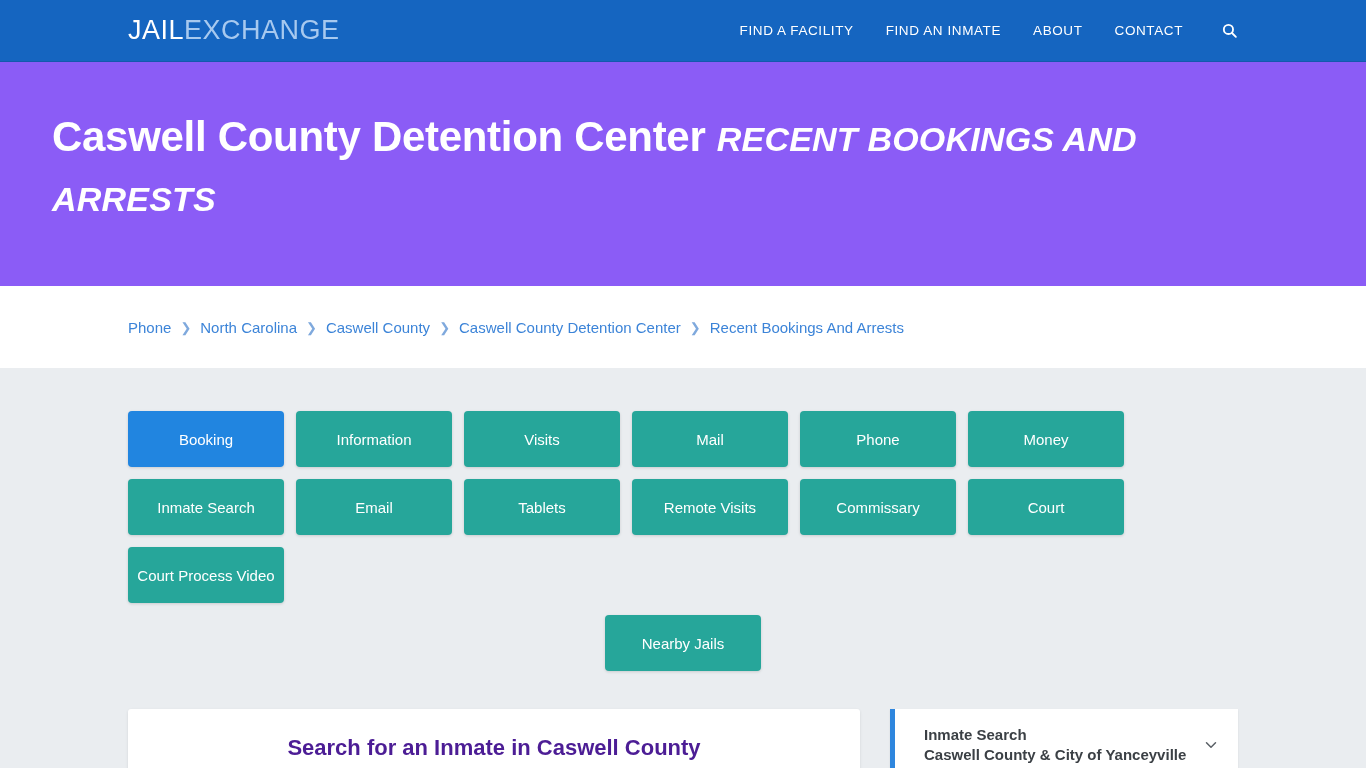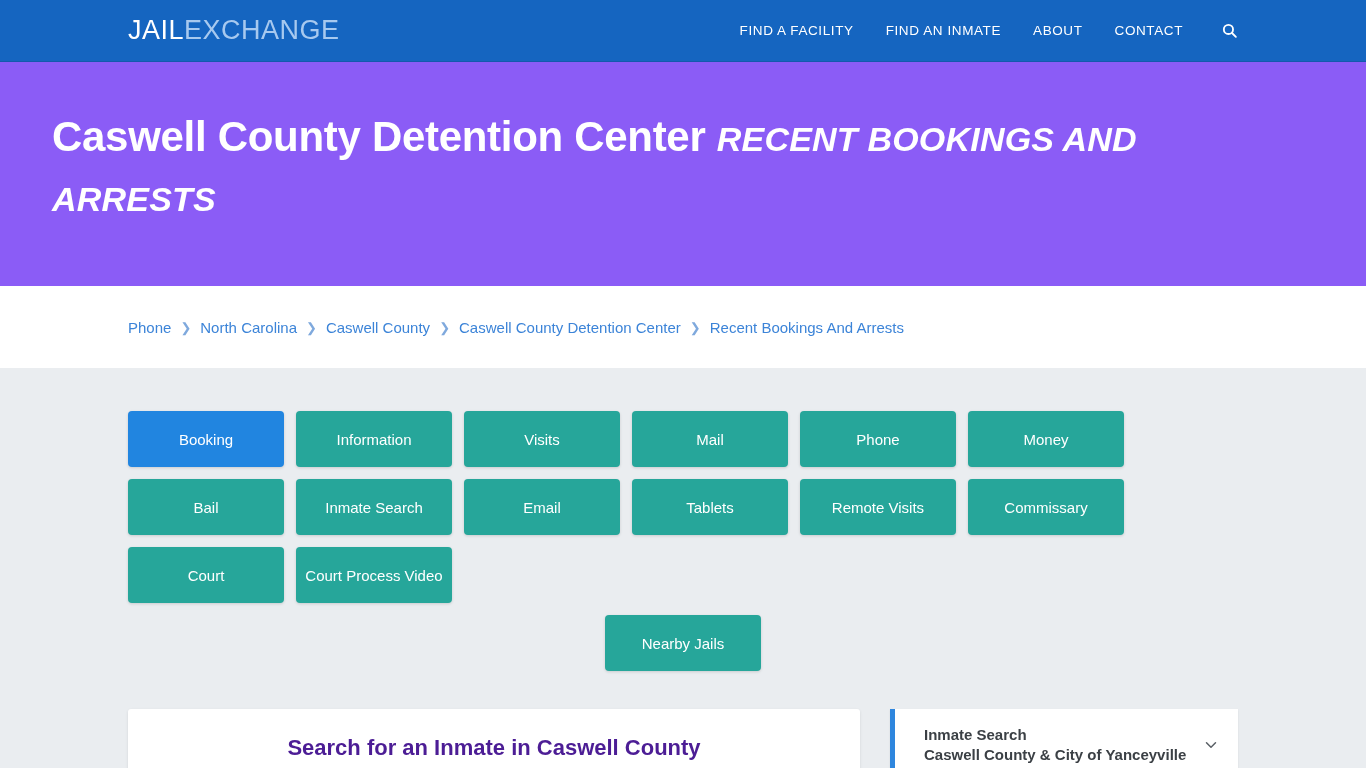--- a/index.html
+++ b/index.html
@@ -257,21 +257,20 @@
 
 <main class="page-body">
 
   <div class="btn-grid">
     <button class="nav-btn active">Booking</button>
     <button class="nav-btn">Information</button>
     <button class="nav-btn">Visits</button>
     <button class="nav-btn">Mail</button>
     <button class="nav-btn">Phone</button>
     <button class="nav-btn">Money</button>
-    <button class="nav-btn">Bail</button>
 
     <button class="nav-btn">Inmate Search</button>
     <button class="nav-btn">Email</button>
     <button class="nav-btn">Tablets</button>
     <button class="nav-btn">Remote Visits</button>
     <button class="nav-btn">Commissary</button>
     <button class="nav-btn">Court</button>
     <button class="nav-btn">Court Process Video</button>
 
     <div class="btn-row-center">

